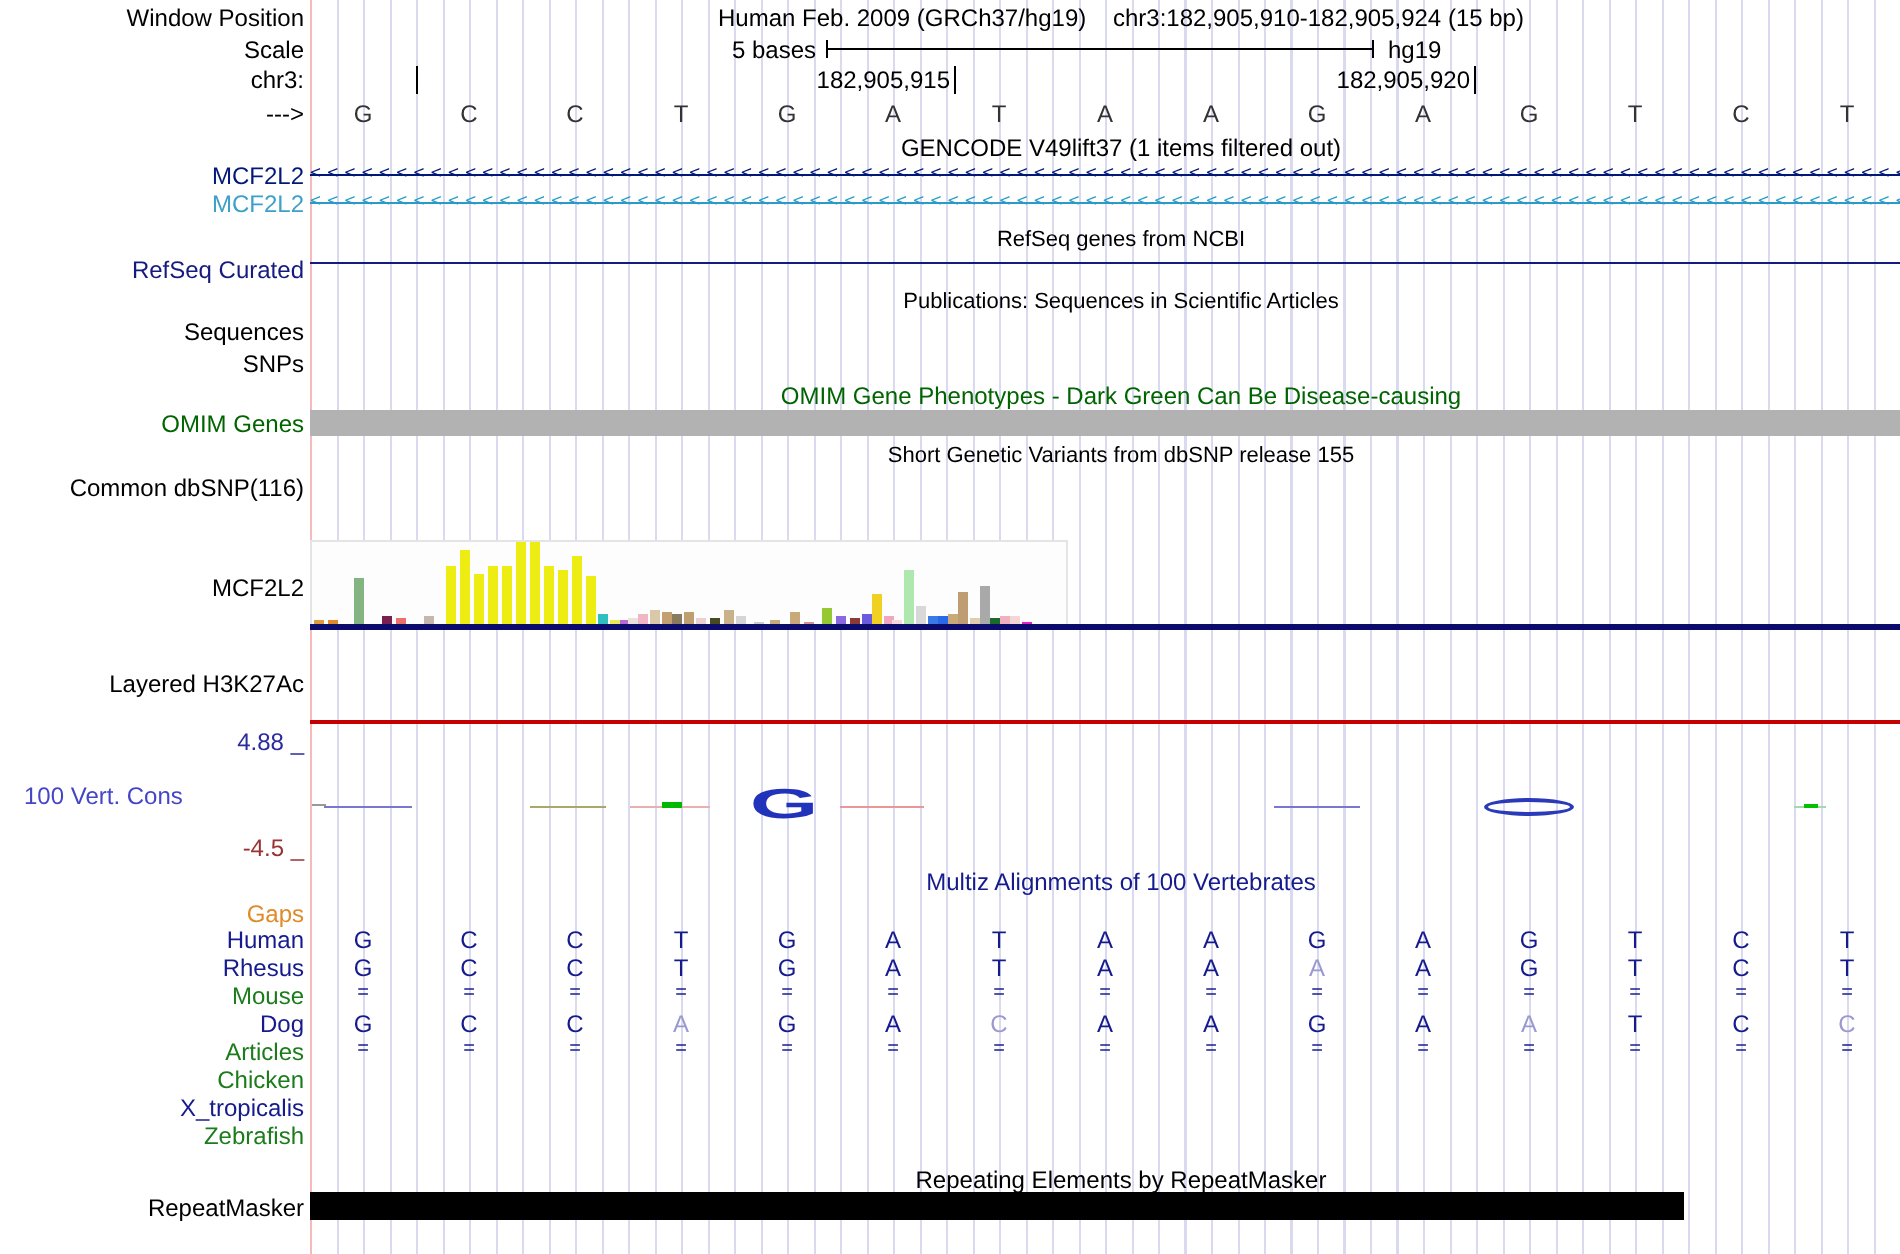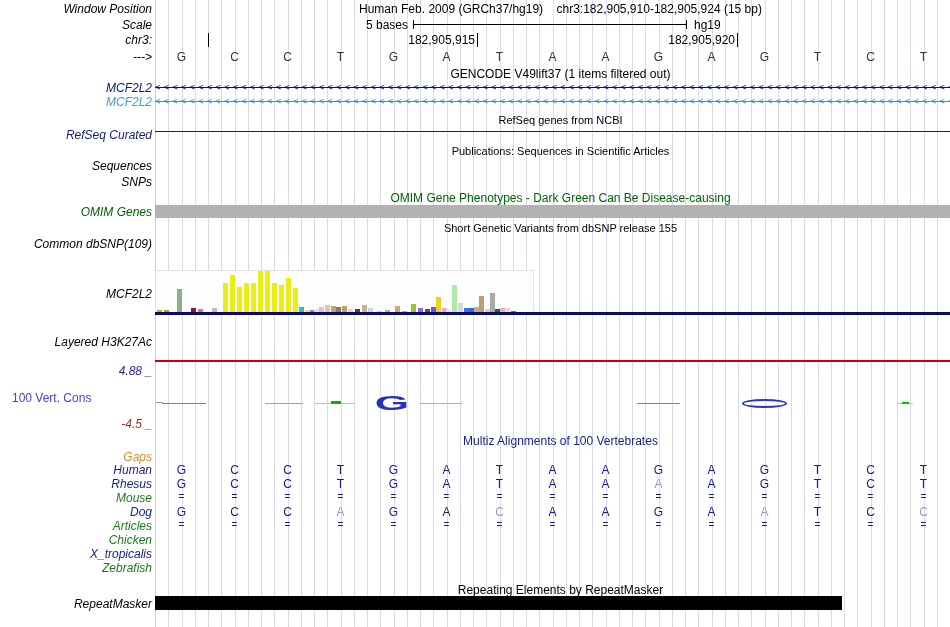--- a/index.html
+++ b/index.html
@@ -7,21 +7,21 @@
     position:relative;width:950px;height:627px;background:#fff;overflow:hidden;
     font-family:"Liberation Sans",sans-serif;color:#000;
   }
   
   .grid{
     position:absolute;left:155px;top:0;width:795px;height:627px;
     background:repeating-linear-gradient(to right,#d9d9f0 0,#d9d9f0 1px,transparent 1px,transparent 13.25px);
   }
   .edge-line{position:absolute;left:155px;top:0;width:1px;height:627px;background:#f7baba;}
   .lbl{position:absolute;font-size:12px;white-space:nowrap;}
-  .r{right:798px;text-align:right;font-style:italic;}  
+  .r{right:798px;text-align:right;}  
   .ttl{position:absolute;left:155px;width:811px;text-align:center;font-size:12px;white-space:nowrap;}
   .sm{font-size:11px;}
   .hline{position:absolute;}
   .tick{position:absolute;width:1px;background:#000;}
   .ruler-num{position:absolute;font-size:12px;white-space:nowrap;text-align:right;}
   .baserow span{position:absolute;font-size:12px;color:#333;transform:translateX(-50%);}
   .arrowline{
     position:absolute;left:155px;width:795px;height:10px;overflow:hidden;white-space:nowrap;
     font-family:"DejaVu Sans Mono",monospace;font-size:9px;line-height:10px;letter-spacing:3.2px;
   }
@@ -50,21 +50,21 @@
   <div class="lbl r" style="top:2px;">Window Position</div>
   <div class="lbl r" style="top:18px;">Scale</div>
   <div class="lbl r" style="top:33px;">chr3:</div>
   <div class="lbl r" style="top:50px;">---&gt;</div>
   <div class="lbl r" style="top:81px;color:#001878;">MCF2L2</div>
   <div class="lbl r" style="top:95px;color:#3da0c8;">MCF2L2</div>
   <div class="lbl r" style="top:128px;color:#151b7e;">RefSeq Curated</div>
   <div class="lbl r" style="top:159px;">Sequences</div>
   <div class="lbl r" style="top:175px;">SNPs</div>
   <div class="lbl r" style="top:205px;color:#006400;">OMIM Genes</div>
-  <div class="lbl r" style="top:237px;">Common dbSNP(109)</div>
+  <div class="lbl r" style="top:237px;">Common dbSNP(116)</div>
   <div class="lbl r" style="top:287px;">MCF2L2</div>
   <div class="lbl r" style="top:335px;">Layered H3K27Ac</div>
   <div class="lbl r" style="top:364px;color:#2b2ba0;">4.88 _</div>
   <div class="lbl" style="top:391px;left:12px;color:#4545c8;">100 Vert. Cons</div>
   <div class="lbl r" style="top:417px;color:#993333;">-4.5 _</div>
   <div class="lbl r" style="top:597px;">RepeatMasker</div>
 
   <div class="ruler-num" style="top:18px;left:258px;width:150px;">5 bases</div>
   <div class="hline" style="top:24px;left:413px;width:273px;height:1px;background:#000;"></div>
   <div class="tick" style="top:20px;left:413px;height:9px;"></div>

